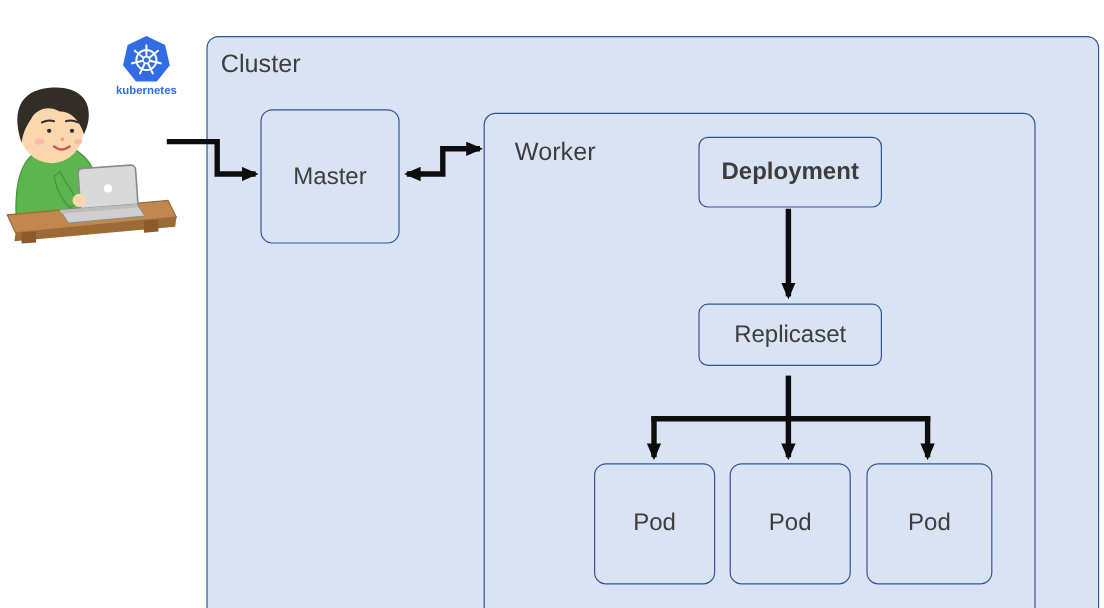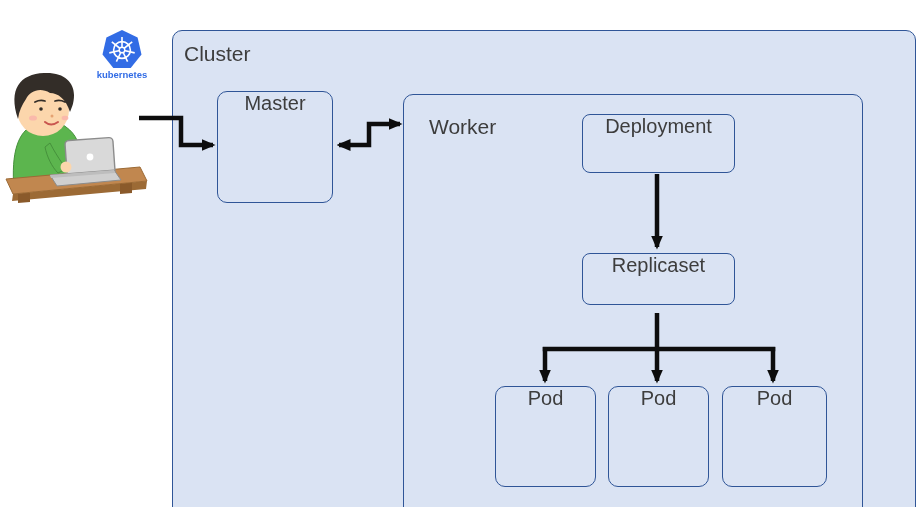--- a/index.html
+++ b/index.html
@@ -7,27 +7,27 @@
   .canvas {
     position:relative; width:920px; height:507px; background:#ffffff;
     font-family:"Liberation Sans","DejaVu Sans",sans-serif; color:#3d3d3d; overflow:hidden;margin-top:27px;
   }
   .box {
     position:absolute; background:#dae3f3; border:1.4px solid #2f5597;
   }
   .r10 { border-radius:10px; }
   .r8  { border-radius:8px; }
   .corner-label { position:absolute; font-size:21px; color:#3d3d3d; }
-  .box-center { display:flex; align-items:flex-start; justify-content:center; font-size:20px; color:#3d3d3d; }
+  .box-center { display:flex; align-items:center; justify-content:center; font-size:20px; color:#3d3d3d; }
 
   
   .cluster    { left:172px; top:3px;   width:744px; height:501px; }
   .master     { left:217px; top:64px;  width:116px; height:112px; }
   .worker     { left:403px; top:67px;  width:460px; height:502px; }
-  .deployment { left:582px; top:87px;  width:153px; height:59px;  }
+  .deployment { left:582px; top:87px;  width:153px; height:59px;font-weight:bold;  }
   .replicaset { left:582px; top:226px; width:153px; height:52px;  }
   .pod1       { left:495px; top:359px; width:101px; height:101px; }
   .pod2       { left:608px; top:359px; width:101px; height:101px; }
   .pod3       { left:722px; top:359px; width:105px; height:101px; }
 
   .cluster-label { left:11px; top:11px; }
   .worker-label  { left:25px; top:20px; }
 
   .overlay {
     position:absolute; left:0; top:0; width:920px; height:507px;

